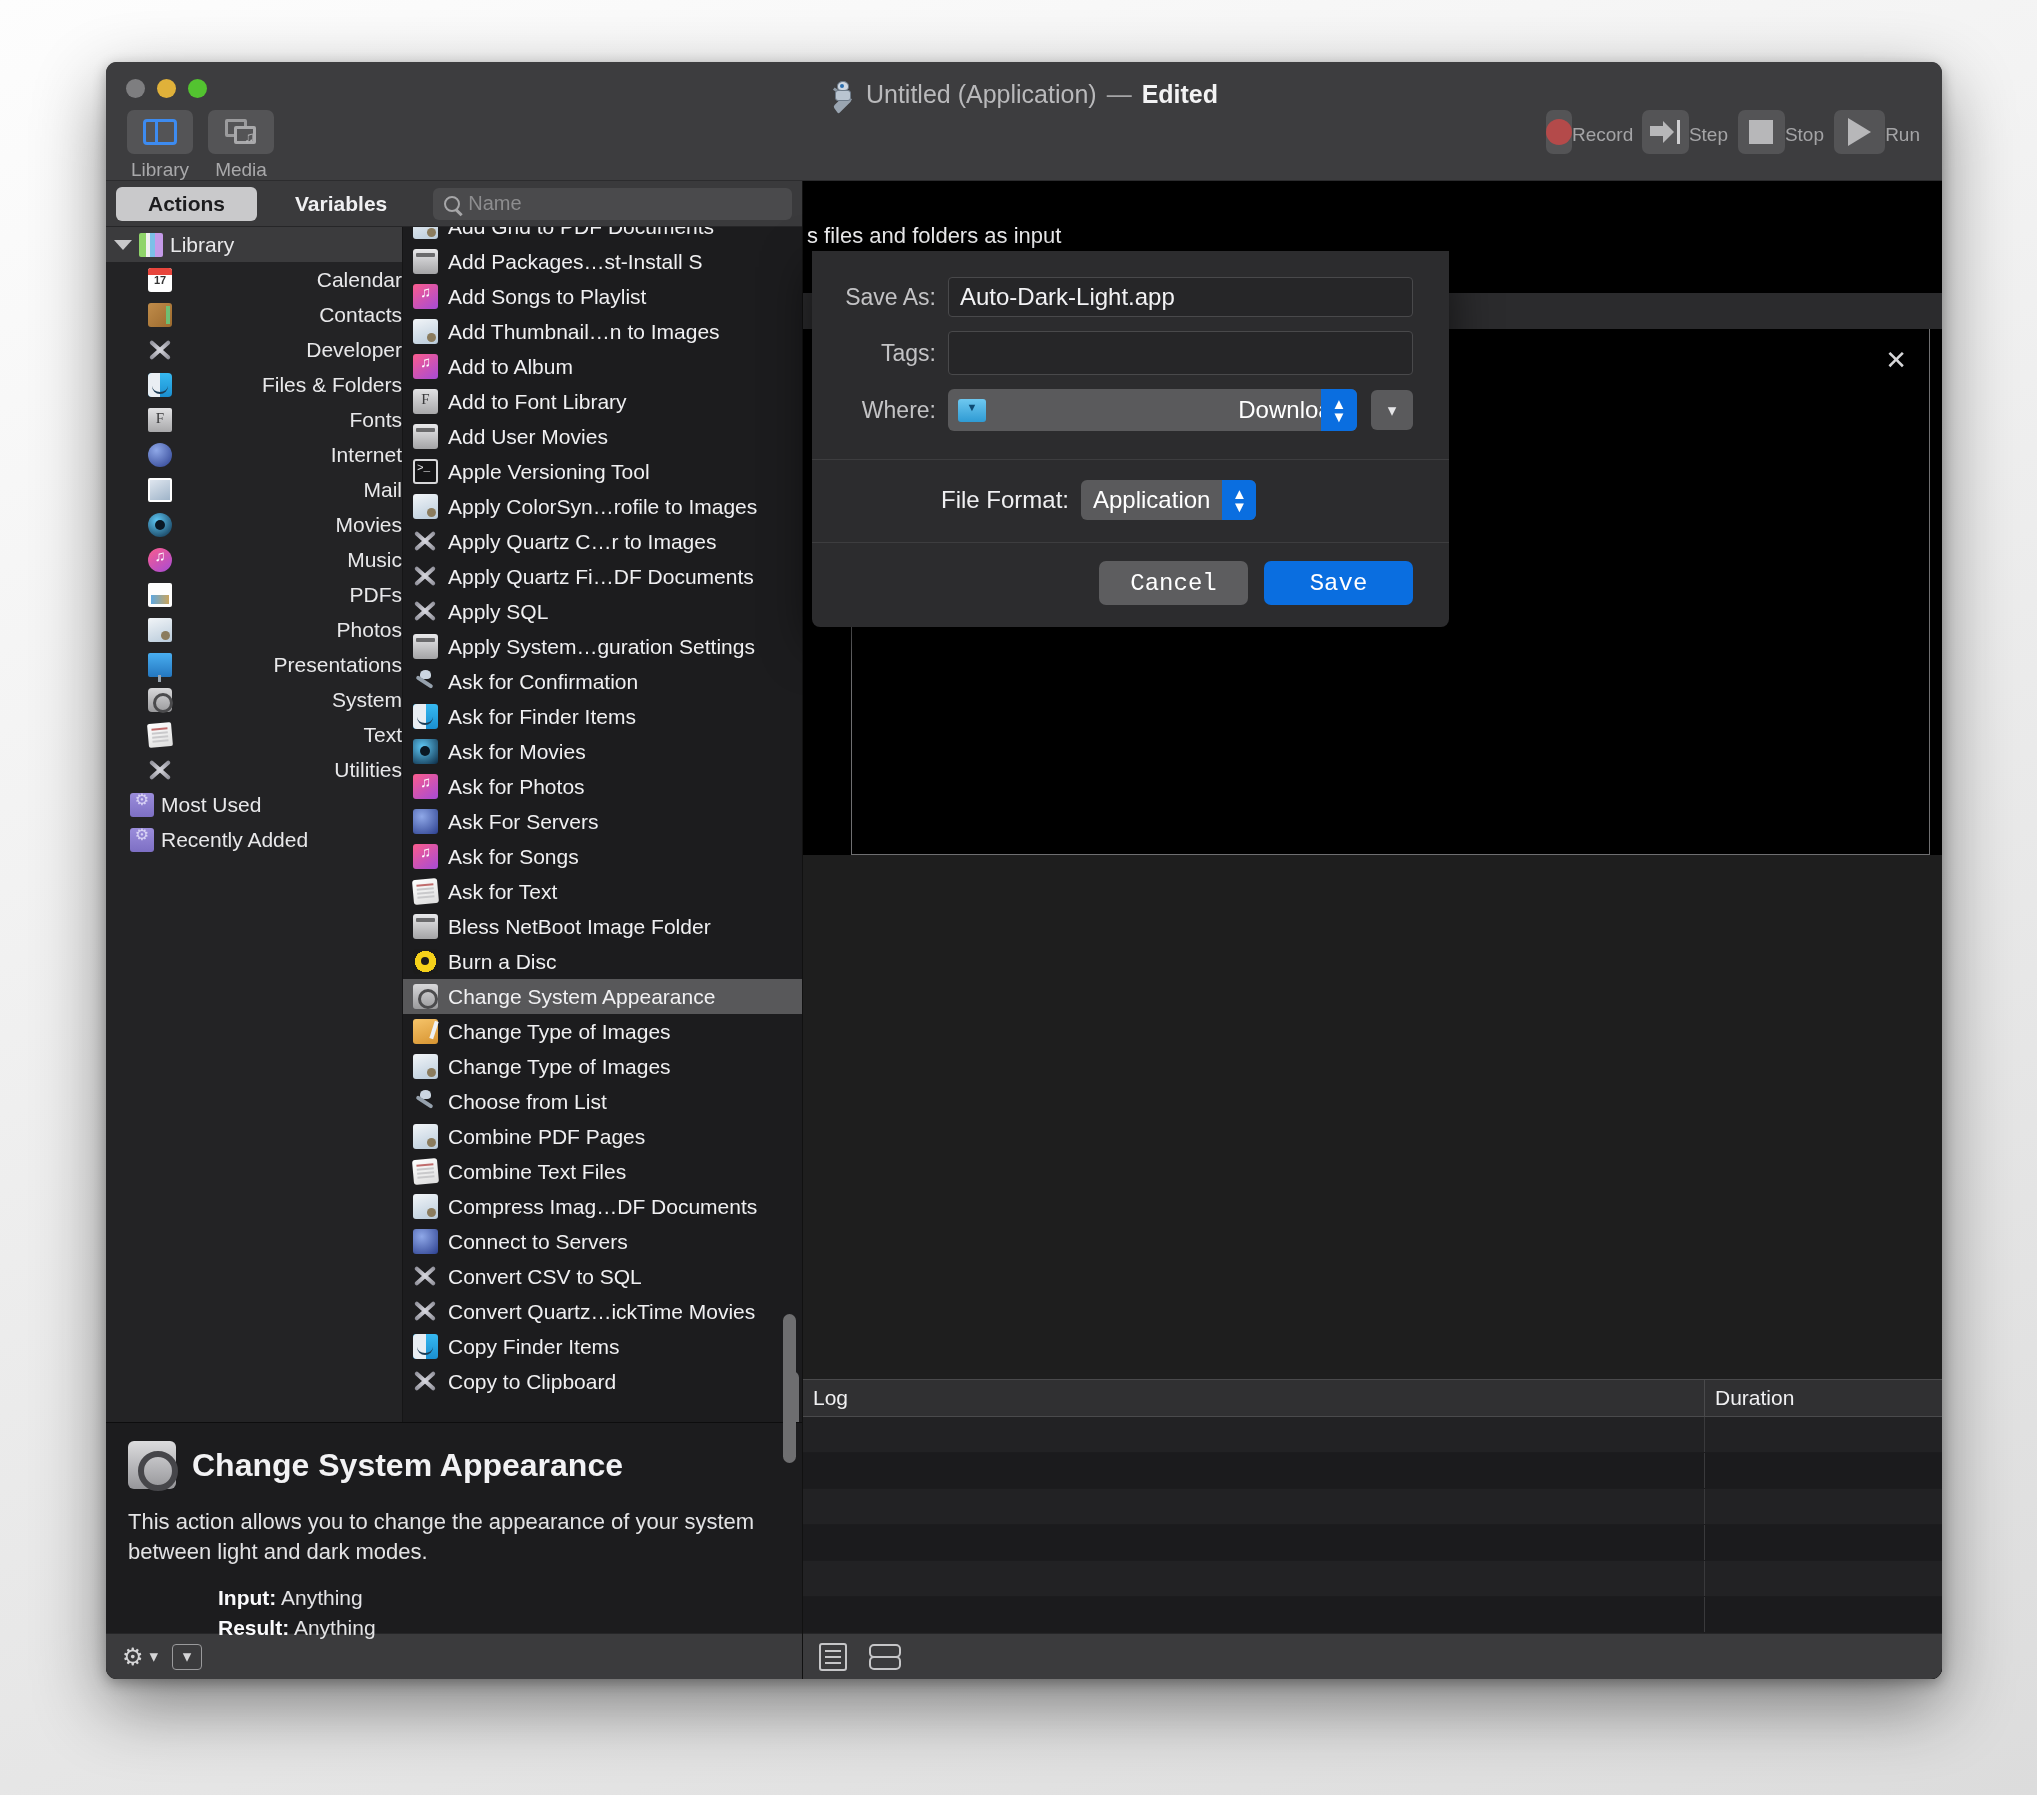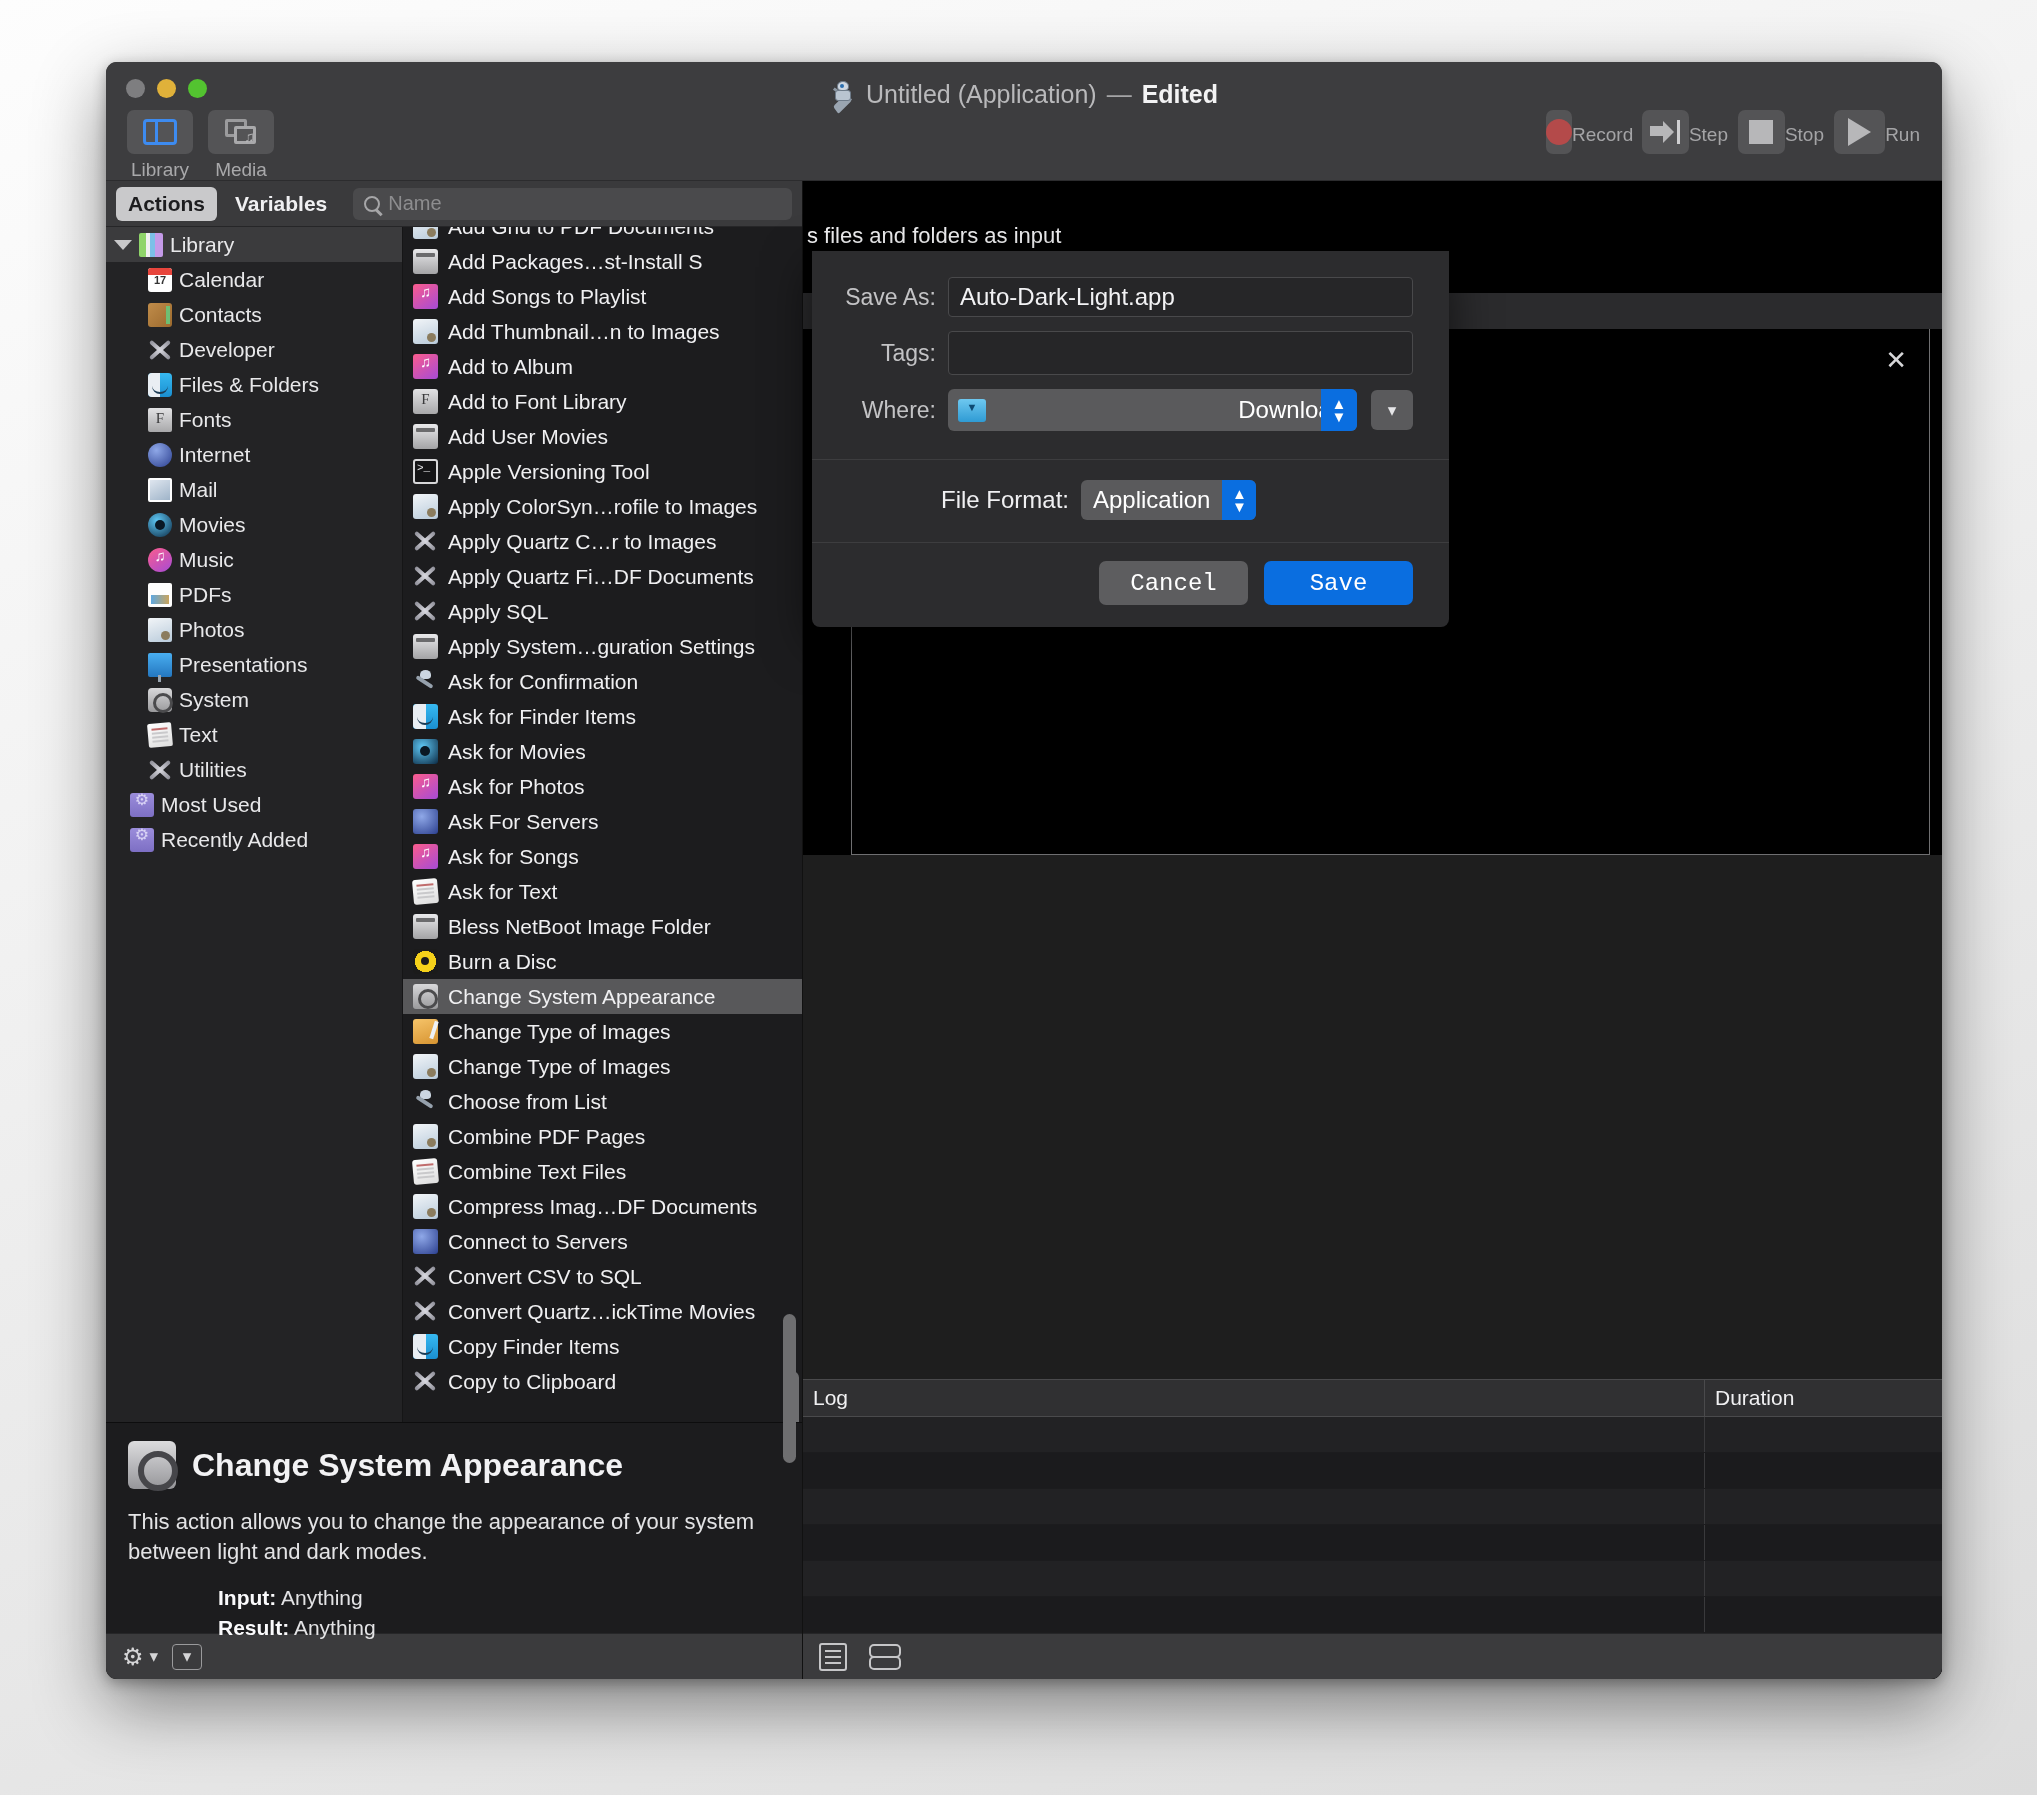--- a/index.html
+++ b/index.html
@@ -82,40 +82,40 @@
   
   .body { flex: 1; display: flex; min-height: 0; background: #1e1e1e; }
 
   
   .left { width: 697px; display: flex; flex-direction: column; border-right:1px solid #111; }
   .tabs-row {
     height: 46px; background: #3a3a3c; display: flex; align-items: center;
     padding: 0 10px; gap: 6px; border-bottom: 1px solid #262628;
   }
   .tab {
-    padding: 5px 12px; font-size: 21px; font-weight: bold; color: #f0f0f2;
+    padding: 5px 32px; font-size: 21px; font-weight: bold; color: #f0f0f2;
     border-radius: 6px;
   }
   .tab.active { background: #c9c9cb; color: #1d1d1f; }
   .searchbox {
     flex: 1; margin-left: 8px; height: 32px; background: #4a4a4c;
     border-radius: 6px; display: flex; align-items: center; gap: 8px; padding: 0 11px;
   }
   .search-icon { width:16px;height:16px;border:2.5px solid #a6a6a8;border-radius:50%;position:relative;flex:none;}
   .search-icon:after{content:"";position:absolute;right:-5px;bottom:-4px;width:8px;height:2.5px;background:#a6a6a8;transform:rotate(45deg);}
   .search-input { background:transparent;border:none;outline:none;color:#e7e7e9;font-size:20px;font-family:inherit;width:100%; }
   .search-input::placeholder { color:#8d8d8f; }
 
   .lists { flex: 1; display: flex; min-height: 0; }
 
   
   .tree { width: 297px; background: #232325; overflow: hidden; border-right:1px solid #151516; }
   .tree-row { display:flex; align-items:center; height:35px; padding-left: 8px; gap:7px; font-size:21px; color:#e8e8ea; }
   .tree-row.header { background:#3b3b3d; }
-  .tree-row.indent { padding-left: 42px; }
+  .tree-row.indent { padding-left: 42px; justify-content: space-between; }
   .disc { width:0;height:0;border-left:9px solid transparent;border-right:9px solid transparent;border-top:10px solid #c8c8ca; flex:none;}
   .ic { width:24px;height:24px; flex:none; position:relative; border-radius:3px; }
   .ic-books { background:linear-gradient(90deg,#8fd46a 0 28%,#f0f0f0 28% 45%,#7bc0e8 45% 68%,#c49ae8 68% 100%); border-radius:2px; }
   .ic-cal { background:#fff; border-radius:3px; overflow:hidden; }
   .ic-cal:before{content:"";position:absolute;left:0;right:0;top:0;height:7px;background:#e8453c;}
   .ic-cal:after{content:"17";position:absolute;left:0;right:0;top:6px;font-size:11px;color:#333;text-align:center;font-weight:bold;}
   .ic-contacts { background:linear-gradient(135deg,#c08c4a,#9c6a2e); border-radius:3px; }
   .ic-contacts:after{content:"";position:absolute;right:2px;top:3px;width:4px;bottom:3px;background:#6fbf73;}
   .ic-x { background:transparent; }
   .ic-x:before,.ic-x:after{content:"";position:absolute;left:-1px;top:10px;width:26px;height:4px;background:linear-gradient(90deg,#8e8e98,#d7d7de,#8e8e98);border-radius:2px;}

